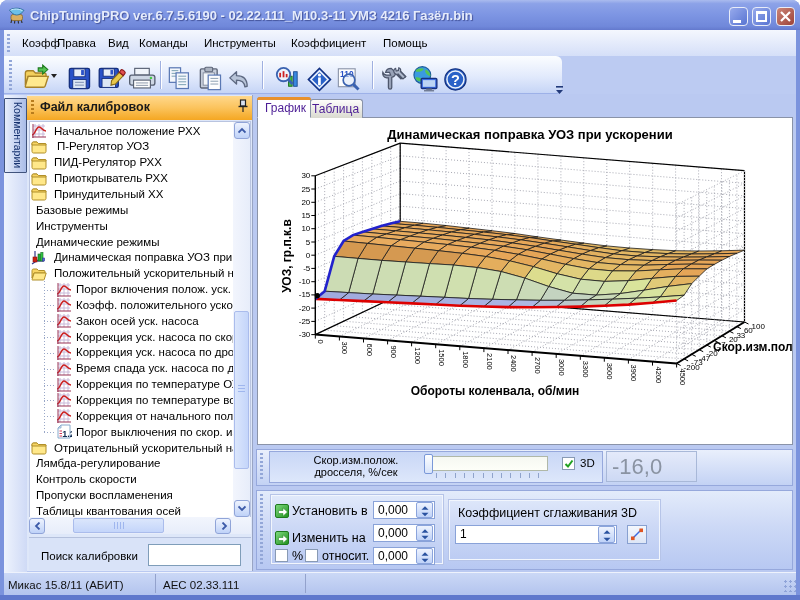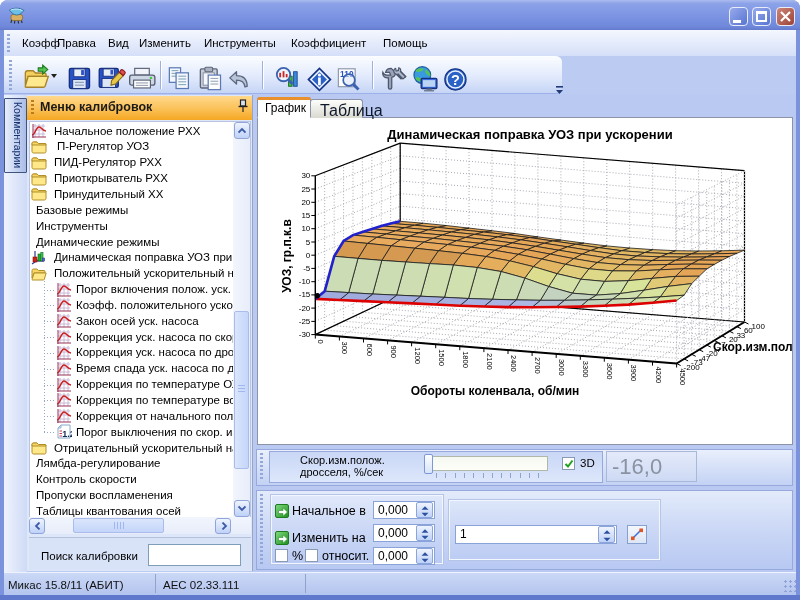--- a/index.html
+++ b/index.html
@@ -13,39 +13,40 @@
         <g stroke="#2a2a2a" stroke-width="1.1">
           <line x1="5" y1="12" x2="4" y2="17"></line>
           <line x1="8" y1="13" x2="7.5" y2="17.5"></line>
           <line x1="11" y1="13" x2="11.5" y2="17.5"></line>
           <line x1="14" y1="12" x2="15" y2="17"></line>
         </g>
         <rect x="4" y="8.5" width="11.5" height="6" rx="2" fill="#d8ae62" stroke="#8a6a2a" stroke-width="0.8"></rect>
         <path d="M2.5 4 C7 1.5 13 1.5 17 4.5 C14 8 12 9 9.5 9 C7 9 4.5 7 2.5 4 Z" fill="#6cc0e8" stroke="#2a6a9a" stroke-width="0.9"></path>
         <path d="M3.5 4.2 C7 2.6 12 2.6 15.5 4.8" fill="none" stroke="#cdeaf8" stroke-width="1"></path>
       </svg></div>
+<div class="abs" style="left:30px;top:8px;font-size:13px;font-weight:bold;color:#e6ecfb;text-shadow:1px 1px 1px #44549c">ChipTuningPRO ver.6.7.5.6190 - 02.22.111_M10.3-11 УМЗ 4216 Газёл.bin</div>
 
 <div class="abs" style="left:729px;top:7px;width:19px;height:19px;border-radius:4px;border:1px solid #e8ecf8;background:linear-gradient(135deg,#97aaec,#5874d2)">
       <div class="abs" style="left:3px;top:12px;width:8px;height:3px;background:#fff"></div>
     </div>
 <div class="abs" style="left:752px;top:7px;width:19px;height:19px;border-radius:4px;border:1px solid #e8ecf8;background:linear-gradient(135deg,#97aaec,#5874d2)">
       <div class="abs" style="left:3px;top:3px;width:11px;height:11px;border:2px solid #fff;border-top-width:3px"></div>
     </div>
 <div class="abs" style="left:776px;top:7px;width:19px;height:19px;border-radius:4px;border:1px solid #e8ecf8;background:linear-gradient(135deg,#cc8678,#9c4238)">
       <svg class="abs" style="left:2px;top:2px" width="13" height="13" viewBox="0 0 13 13">
         <path d="M2 2 L11 11 M11 2 L2 11" stroke="#fff" stroke-width="2.2"></path>
       </svg>
     </div>
 
 <div class="abs" style="left:4px;top:30px;width:792px;height:26px;background:linear-gradient(to bottom,#f4f7fe,#d5dff8)"></div>
 <div class="abs" style="left:7px;top:34px;width:3px;height:18px;background-image:repeating-linear-gradient(to bottom,#93a7d8 0 2px,transparent 2px 4px)"></div>
 <div class="abs" style="left:22px;top:37px;font-size:11.5px;color:#000">Коэфф</div>
     <div class="abs" style="left:57px;top:37px;font-size:11.5px;color:#000">Правка</div>
     <div class="abs" style="left:108px;top:37px;font-size:11.5px;color:#000">Вид</div>
-    <div class="abs" style="left:139px;top:37px;font-size:11.5px;color:#000">Изменить</div>
+    <div class="abs" style="left:139px;top:37px;font-size:11.5px;color:#000">Команды</div>
     <div class="abs" style="left:204px;top:37px;font-size:11.5px;color:#000">Инструменты</div>
     <div class="abs" style="left:291px;top:37px;font-size:11.5px;color:#000">Коэффициент</div>
     <div class="abs" style="left:383px;top:37px;font-size:11.5px;color:#000">Помощь</div>
 
 <div class="abs" style="left:4px;top:56px;width:792px;height:38px;background:#bccbf2"></div>
 <div class="abs" style="left:4px;top:56px;width:558px;height:38px;border-radius:0 6px 6px 0;background:linear-gradient(to bottom,#fbfdff 0%,#e2eafc 55%,#c6d5f6 100%);border-bottom:1px solid #9db1e8"></div>
 <div class="abs" style="left:9px;top:60px;width:3px;height:30px;background-image:repeating-linear-gradient(to bottom,#93a7d8 0 2px,transparent 2px 4px)"></div>
 <div class="abs" style="left:555px;top:82px"><svg width="10" height="10" viewBox="0 0 10 10">
         <rect x="1" y="0" width="7" height="1.6" fill="#223a7a"></rect>
         <path d="M1 4 L8 4 L4.5 8 Z" fill="#223a7a"></path>
@@ -160,21 +161,21 @@
 
 <div class="abs" style="left:4px;top:94px;width:792px;height:478px;background:#bac9f1"></div>
 
 <div class="abs" style="left:4px;top:95px;width:23px;height:477px;background:linear-gradient(to right,#eef3fd,#cfdaf6)"></div>
 <div class="abs" style="left:4px;top:98px;width:23px;height:75px;border:1.5px solid #40537c;background:linear-gradient(to right,#e7edfb,#a9bce8);border-radius:1px"></div>
 <div class="abs" style="left:8px;top:102px;width:16px;height:68px;font-size:10.5px;color:#15316e;writing-mode:vertical-rl">Комментарии</div>
 
 <div class="abs" style="left:27px;top:95px;width:226px;height:476px;background:#dee7f9;border-right:1px solid #98a4c4"></div>
 <div class="abs" style="left:27px;top:96px;width:225px;height:24px;background:linear-gradient(to bottom,#ffd88c 0%,#fbc35c 50%,#f5a722 100%)"></div>
 <div class="abs" style="left:31px;top:100px;width:3px;height:16px;background-image:repeating-linear-gradient(to bottom,#b97d1c 0 2px,transparent 2px 4px)"></div>
-<div class="abs" style="left:40px;top:100px;font-size:12.5px;font-weight:bold;color:#1a1a1a">Меню калибровок</div>
+<div class="abs" style="left:40px;top:100px;font-size:12.5px;font-weight:bold;color:#1a1a1a">Файл калибровок</div>
 <div class="abs" style="left:237px;top:99px"><svg width="12" height="14" viewBox="0 0 12 14">
         <rect x="3.5" y="1" width="5" height="6" fill="#d8e0f0" stroke="#222" stroke-width="1.2"></rect>
         <line x1="1.5" y1="7.5" x2="10.5" y2="7.5" stroke="#222" stroke-width="1.4"></line>
         <line x1="6" y1="7.5" x2="6" y2="13" stroke="#222" stroke-width="1.2"></line>
       </svg></div>
 
 <div class="abs" style="left:29px;top:121px;width:222px;height:397px;background:#fff;border:1px solid #b9c4e0"></div>
 <div class="abs" style="left:30px;top:122px;width:203px;height:395px;overflow:hidden" id="tree">
 
 <div style="position:absolute;left:14px;top:159px;width:1px;height:151px;background-image:repeating-linear-gradient(to bottom,#9aa8c8 0 1px,transparent 1px 3px)"></div>
@@ -413,24 +414,24 @@
     </div>
 <div class="abs" style="left:73px;top:518px;width:91px;height:15px;border-radius:2px;border:1px solid #aabcec;background:linear-gradient(to bottom,#dbe6fc,#c4d5fa)"></div>
 <div class="abs" style="left:114px;top:522px;width:10px;height:7px;background-image:repeating-linear-gradient(to right,#9fb6ee 0 1.4px,transparent 1.4px 3px)"></div>
 
 <div class="abs" style="left:29px;top:537px;width:222px;height:33px;background:#d9e3f8;border-top:1px solid #b4c0dc"></div>
 <div class="abs" style="left:41px;top:550px;font-size:11.5px;color:#000">Поиск калибровки</div>
 <div class="abs" style="left:148px;top:544px;width:93px;height:22px;background:#fff;border:1px solid #7f9db9"></div>
 
 <div class="abs" style="left:257px;top:117px;width:536px;height:328px;background:#fff;border:1px solid #8a93a8"></div>
 <div class="abs" style="left:310px;top:99px;width:53px;height:19px;background:linear-gradient(to bottom,#fdfdfb,#dadad0);border:1px solid #8a93a8;border-bottom:none;border-radius:3px 3px 0 0"></div>
-<div class="abs" style="left:320px;top:102px;font-size:16px;color:#0f172a">Таблица</div>
+<div class="abs" style="left:312px;top:102px;font-size:12px;color:#4c1d95">Таблица</div>
 <div class="abs" style="left:257px;top:97px;width:54px;height:21px;background:#fff;border:1px solid #8a93a8;border-bottom:1px solid #fff;border-radius:3px 3px 0 0"></div>
 <div class="abs" style="left:257px;top:97px;width:54px;height:3px;background:#e8912c;border-radius:3px 3px 0 0"></div>
-<div class="abs" style="left:265px;top:101px;font-size:12px;color:#000000">График</div>
+<div class="abs" style="left:265px;top:101px;font-size:12px;color:#4c1d95">График</div>
 <div class="abs" style="left:258px;top:118px;width:534px;height:326px;overflow:hidden">
 
 <svg width="536" height="328" viewBox="0 0 536 328" style="position:absolute;left:0;top:0">
 <line x1="57.3" y1="216.6" x2="142.2" y2="176.5" stroke="#a9aab4" stroke-width="1" stroke-dasharray="1,2"></line>
 <line x1="57.3" y1="203.4" x2="142.2" y2="163.9" stroke="#a9aab4" stroke-width="1" stroke-dasharray="1,2"></line>
 <line x1="57.3" y1="190.1" x2="142.2" y2="151.3" stroke="#a9aab4" stroke-width="1" stroke-dasharray="1,2"></line>
 <line x1="57.3" y1="176.9" x2="142.2" y2="138.6" stroke="#a9aab4" stroke-width="1" stroke-dasharray="1,2"></line>
 <line x1="57.3" y1="163.7" x2="142.2" y2="126.0" stroke="#a9aab4" stroke-width="1" stroke-dasharray="1,2"></line>
 <line x1="57.3" y1="150.4" x2="142.2" y2="113.4" stroke="#a9aab4" stroke-width="1" stroke-dasharray="1,2"></line>
 <line x1="57.3" y1="137.2" x2="142.2" y2="100.8" stroke="#a9aab4" stroke-width="1" stroke-dasharray="1,2"></line>
@@ -756,21 +757,21 @@
 <text x="272" y="21" font-size="13" font-weight="bold" text-anchor="middle" fill="#000">Динамическая поправка УОЗ при ускорении</text>
 <text x="0" y="0" font-size="12" font-weight="bold" text-anchor="middle" fill="#000" transform="translate(33,138) rotate(-90)">УОЗ, гр.п.к.в</text>
 <text x="237" y="277" font-size="12" font-weight="bold" text-anchor="middle" fill="#000">Обороты коленвала, об/мин</text>
 <text x="455" y="233" font-size="12" font-weight="bold" text-anchor="start" fill="#000">Скор.изм.пол</text>
 </svg>
 </div>
 
 <div class="abs" style="left:256px;top:449px;width:537px;height:37px;border:1px solid #96a8dc;background:linear-gradient(to bottom,#e9effc,#c3d2f4)"></div>
 <div class="abs" style="left:260px;top:453px;width:3px;height:28px;background-image:repeating-linear-gradient(to bottom,#93a7d8 0 2px,transparent 2px 4px)"></div>
 <div class="abs" style="left:269px;top:451px;width:334px;height:32px;border:1px solid #96a8dc;background:linear-gradient(to bottom,#c9d7f6,#dde7fb)"></div>
-<div class="abs" style="left:300px;top:455px;width:112px;height:24px;font-size:11px;line-height:11.5px;color:#000;text-align:left">Скор.изм.полож.<br>дросселя, %/сек</div>
+<div class="abs" style="left:300px;top:455px;width:112px;height:24px;font-size:11px;line-height:11.5px;color:#000;text-align:center">Скор.изм.полож.<br>дросселя, %/сек</div>
 <div class="abs" style="left:430px;top:456px;width:118px;height:15px;background:linear-gradient(to bottom,#f6f8f2,#fdfef8);border:1px solid #b0b8a8"></div>
 <div class="abs" style="left:424px;top:454px;width:9px;height:20px;border:1px solid #7a98d8;border-radius:2px;background:linear-gradient(to bottom,#fdfeff,#d8e4fa)"></div>
 <div class="abs" style="left:436px;top:473px;width:112px;height:5px;background-image:repeating-linear-gradient(to right,#8fa3cc 0 1px,transparent 1px 9.3px)"></div>
 <div class="abs" style="left:562px;top:457px;width:13px;height:13px;background:#fff;border:1px solid #889ab4">
       <svg class="abs" style="left:0.5px;top:0.5px" width="10" height="10" viewBox="0 0 10 10">
         <path d="M1.5 5 L4 7.5 L8.5 1.5" fill="none" stroke="#21a121" stroke-width="2"></path>
       </svg>
     </div>
 <div class="abs" style="left:580px;top:457px;font-size:11.5px;color:#000">3D</div>
 <div class="abs" style="left:606px;top:451px;width:91px;height:31px;border:1px solid #a8b8d8;background:linear-gradient(to bottom,#e4eafa,#cdd9f4)"></div>
@@ -779,21 +780,21 @@
 <div class="abs" style="left:256px;top:490px;width:537px;height:80px;border:1px solid #96a8dc;background:linear-gradient(to bottom,#e3ebfb 0%,#cdd9f6 45%,#b7c8f2 100%)"></div>
 <div class="abs" style="left:260px;top:494px;width:3px;height:70px;background-image:repeating-linear-gradient(to bottom,#93a7d8 0 2px,transparent 2px 4px)"></div>
 <div class="abs" style="left:270px;top:494px;width:174px;height:71px;border:1px solid #b6c4e8;box-shadow:inset 0 0 0 1px #f2f6fd"></div>
 <div class="abs" style="left:448px;top:499px;width:213px;height:62px;border:1px solid #b6c4e8;box-shadow:inset 0 0 0 1px #f2f6fd"></div>
 
 <div class="abs" style="left:275px;top:504px;width:14px;height:14px;border-radius:2px;border:1px solid #1d7a1d;background:linear-gradient(135deg,#7dd87d,#21921f)">
       <svg class="abs" style="left:1px;top:1px" width="12" height="12" viewBox="0 0 12 12">
         <path d="M1.5 4.5 H6 V1.8 L10.5 6 L6 10.2 V7.5 H1.5 Z" fill="#fff" stroke="#2e8f2e" stroke-width="0.6"></path>
       </svg>
     </div>
-<div class="abs" style="left:292px;top:504px;font-size:12.5px;color:#000">Начальное в</div>
+<div class="abs" style="left:292px;top:504px;font-size:12.5px;color:#000">Установить в</div>
 <div class="abs" style="left:373px;top:501px;width:62px;height:18px;background:#fff;border:1px solid #89a2d8"></div>
     <div class="abs" style="left:378px;top:503px;font-size:12px;color:#000">0,000</div>
     <div class="abs" style="left:416px;top:502px;width:17px;height:16px;border:1px solid #8ba4dc;border-radius:2px;background:linear-gradient(to bottom,#eef3fe,#bfd2f8)">
       <svg class="abs" style="left:3px;top:2px" width="10" height="12" viewBox="0 0 10 12">
         <path d="M1.5 4.7 L5 1.2 L8.5 4.7 Z" fill="#2a52a0"></path>
         <path d="M1.5 7.8 L5 11.3 L8.5 7.8 Z" fill="#2a52a0"></path>
       </svg>
     </div>
 <div class="abs" style="left:275px;top:531px;width:14px;height:14px;border-radius:2px;border:1px solid #1d7a1d;background:linear-gradient(135deg,#7dd87d,#21921f)">
       <svg class="abs" style="left:1px;top:1px" width="12" height="12" viewBox="0 0 12 12">
@@ -814,20 +815,21 @@
 <div class="abs" style="left:305px;top:549px;width:13px;height:13px;background:#fff;border:1px solid #889ab4"></div>
 <div class="abs" style="left:322px;top:549px;font-size:12.5px;color:#000">относит.</div>
 <div class="abs" style="left:373px;top:547px;width:62px;height:18px;background:#fff;border:1px solid #89a2d8"></div>
     <div class="abs" style="left:378px;top:549px;font-size:12px;color:#000">0,000</div>
     <div class="abs" style="left:416px;top:548px;width:17px;height:16px;border:1px solid #8ba4dc;border-radius:2px;background:linear-gradient(to bottom,#eef3fe,#bfd2f8)">
       <svg class="abs" style="left:3px;top:2px" width="10" height="12" viewBox="0 0 10 12">
         <path d="M1.5 4.7 L5 1.2 L8.5 4.7 Z" fill="#2a52a0"></path>
         <path d="M1.5 7.8 L5 11.3 L8.5 7.8 Z" fill="#2a52a0"></path>
       </svg>
     </div>
+<div class="abs" style="left:458px;top:506px;font-size:12.5px;color:#000">Коэффициент сглаживания 3D</div>
 <div class="abs" style="left:455px;top:525px;width:162px;height:19px;background:#fff;border:1px solid #89a2d8"></div>
     <div class="abs" style="left:460px;top:527px;font-size:12px;color:#000">1</div>
     <div class="abs" style="left:598px;top:526px;width:17px;height:17px;border:1px solid #8ba4dc;border-radius:2px;background:linear-gradient(to bottom,#eef3fe,#bfd2f8)">
       <svg class="abs" style="left:3px;top:2px" width="10" height="13" viewBox="0 0 10 13">
         <path d="M1.5 4.7 L5 1.2 L8.5 4.7 Z" fill="#2a52a0"></path>
         <path d="M1.5 8.8 L5 12.3 L8.5 8.8 Z" fill="#2a52a0"></path>
       </svg>
     </div>
 <div class="abs" style="left:627px;top:525px;width:20px;height:19px;border:1px solid #88a0d0;background:linear-gradient(to bottom,#f4f7fd,#dde6f6)">
       <svg class="abs" style="left:2px;top:2px" width="14" height="13" viewBox="0 0 14 13">

